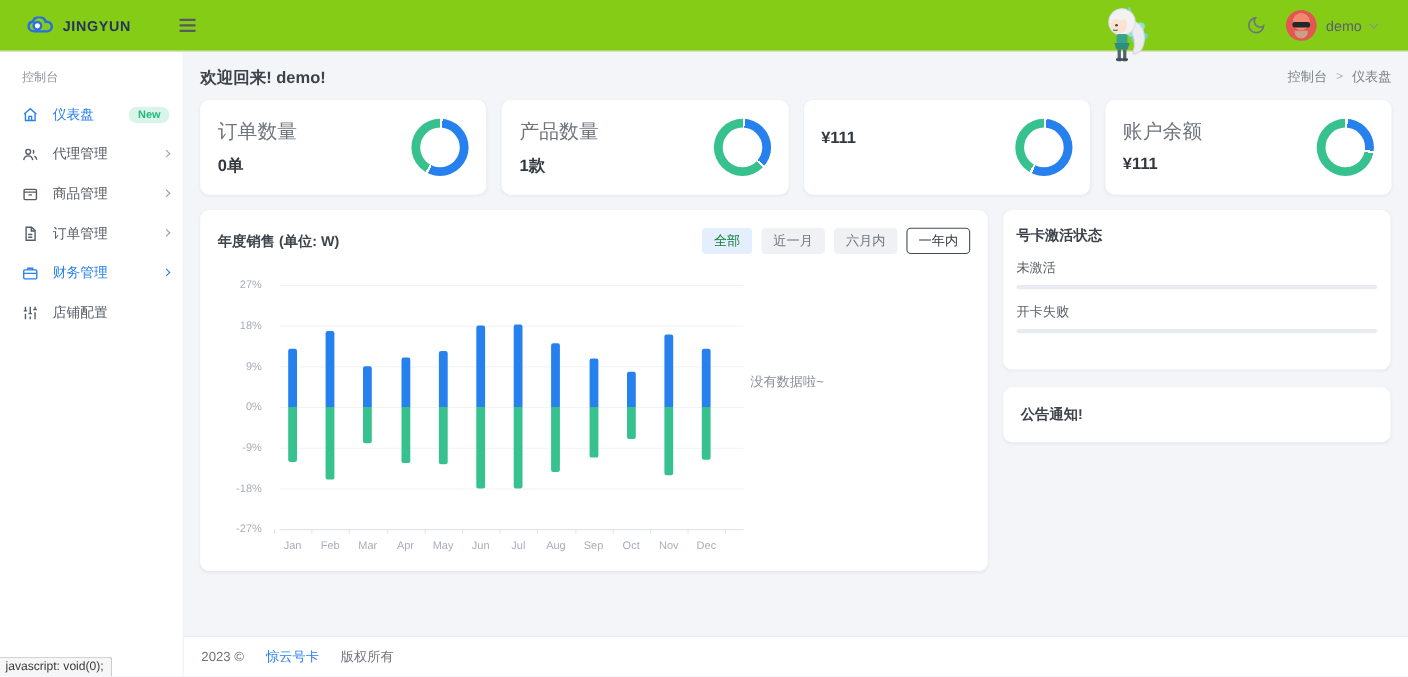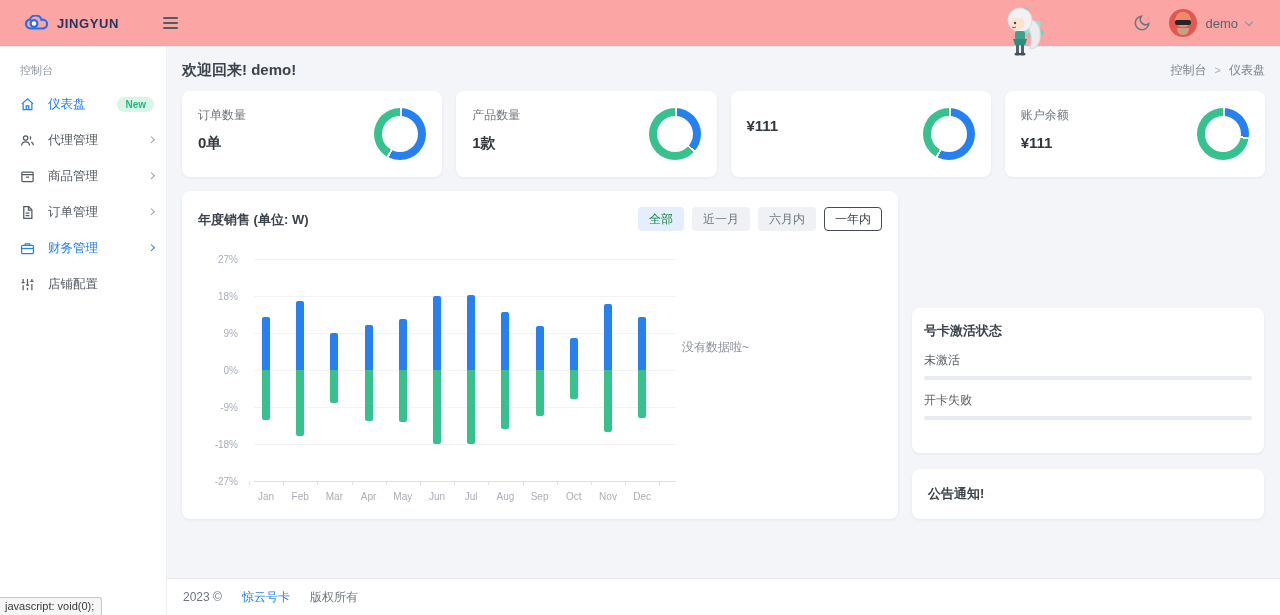--- a/index.html
+++ b/index.html
@@ -1,20 +1,20 @@
 <!DOCTYPE html>
 <html><head>
 <meta charset="utf-8">
 <style>
   * { margin:0; padding:0; box-sizing:border-box; }
   html,body { width:1280px; height:615px; overflow:hidden; }
   body { font-family:"Liberation Sans","DejaVu Sans",sans-serif; background:#f3f5f8; color:#3c434a; position:relative; }
 
   
-  .topbar { position:absolute; top:0; left:0; width:1280px; height:47px; background:#fca5a5; border-bottom:1px solid #e9ebee; display:flex; align-items:center; z-index:5; }
+  .topbar { position:absolute; top:0; left:0; width:1280px; height:47px; background:#84cc16; border-bottom:1px solid #e9ebee; display:flex; align-items:center; z-index:5; }
   .brand { display:flex; align-items:center; gap:7px; padding-left:24px; width:167px; }
   .brand-text { font-size:13px; font-weight:bold; color:#27335c; letter-spacing:.6px; }
   .hamburger { margin-left:-10px; cursor:pointer; display:flex; flex-direction:column; gap:3px; padding:6px; }
   .hamburger span { width:15px; height:2px; background:#545b62; border-radius:1px; }
   .topbar-right { margin-left:auto; display:flex; align-items:center; gap:18px; padding-right:28px; }
   .moon-btn { cursor:pointer; display:flex; align-items:center; }
   .user-chip { display:flex; align-items:center; gap:8px; cursor:pointer; }
   .avatar { width:28px; height:28px; border-radius:50%; background:radial-gradient(circle at 50% 38%, #f08a6e 0 34%, #e2574f 35% 100%); position:relative; overflow:hidden; }
   .avatar::before { content:""; position:absolute; left:6px; top:11px; width:16px; height:5px; background:#23262b; border-radius:2px; }
   .avatar::after { content:""; position:absolute; left:8px; top:19px; width:12px; height:7px; background:#caa083; border-radius:0 0 6px 6px; }
@@ -39,26 +39,26 @@
   .main { position:absolute; left:167px; top:47px; width:1113px; height:531px; padding:0 15px; }
   .welcome-row { display:flex; align-items:center; justify-content:space-between; height:42px; padding-top:4px; }
   .welcome { font-size:15px; font-weight:bold; color:#3c434a; }
   .breadcrumb { font-size:12px; color:#7b828a; display:flex; align-items:center; gap:8px; }
   .crumb-sep { color:#a7adb4; font-size:11px; }
 
   .card { background:#fff; border-radius:8px; box-shadow:0 1px 3px rgba(30,40,60,.06); }
 
   .stats-row { display:grid; grid-template-columns:repeat(4,1fr); gap:14px; margin-top:2px; }
   .stat-card { height:86px; position:relative; padding:16px; }
-  .stat-label { font-size:12px; color:#6e757d; }
+  .stat-label { font-size:18px; color:#6e757d; }
   .stat-value { font-size:15px; font-weight:bold; color:#32383e; margin-top:10px; }
   .donut { position:absolute; right:16px; top:17px; width:52px; height:52px; border-radius:50%; }
   .donut::after { content:""; position:absolute; inset:8px; background:#fff; border-radius:50%; }
 
-  .row3 { display:flex; gap:14px; margin-top:14px;align-items:flex-end; }
+  .row3 { display:flex; gap:14px; margin-top:14px; }
   .chart-card { width:716px; height:328px; padding:16px; position:relative; }
   .chart-head { display:flex; align-items:flex-start; justify-content:space-between; }
   .chart-title { font-size:13px; font-weight:bold; color:#3c434a; padding-top:4px; }
   .filters { display:flex; gap:8px; }
   .fbtn { font-size:12px; height:24px; padding:0 10px; border-radius:4px; background:#f0f1f4; color:#6c757d; border:1px solid transparent; display:flex; align-items:center; cursor:pointer; }
   .fbtn.primary { background:#e4eefc; color:#15803d; }
   .fbtn.outline { background:#fff; border-color:#454c53; color:#343a40; }
 
   .chart-area { position:absolute; left:16px; top:48px; width:684px; height:270px; }
   .ylab { position:absolute; font-size:10px; color:#a8aeb8; width:36px; text-align:right; }

